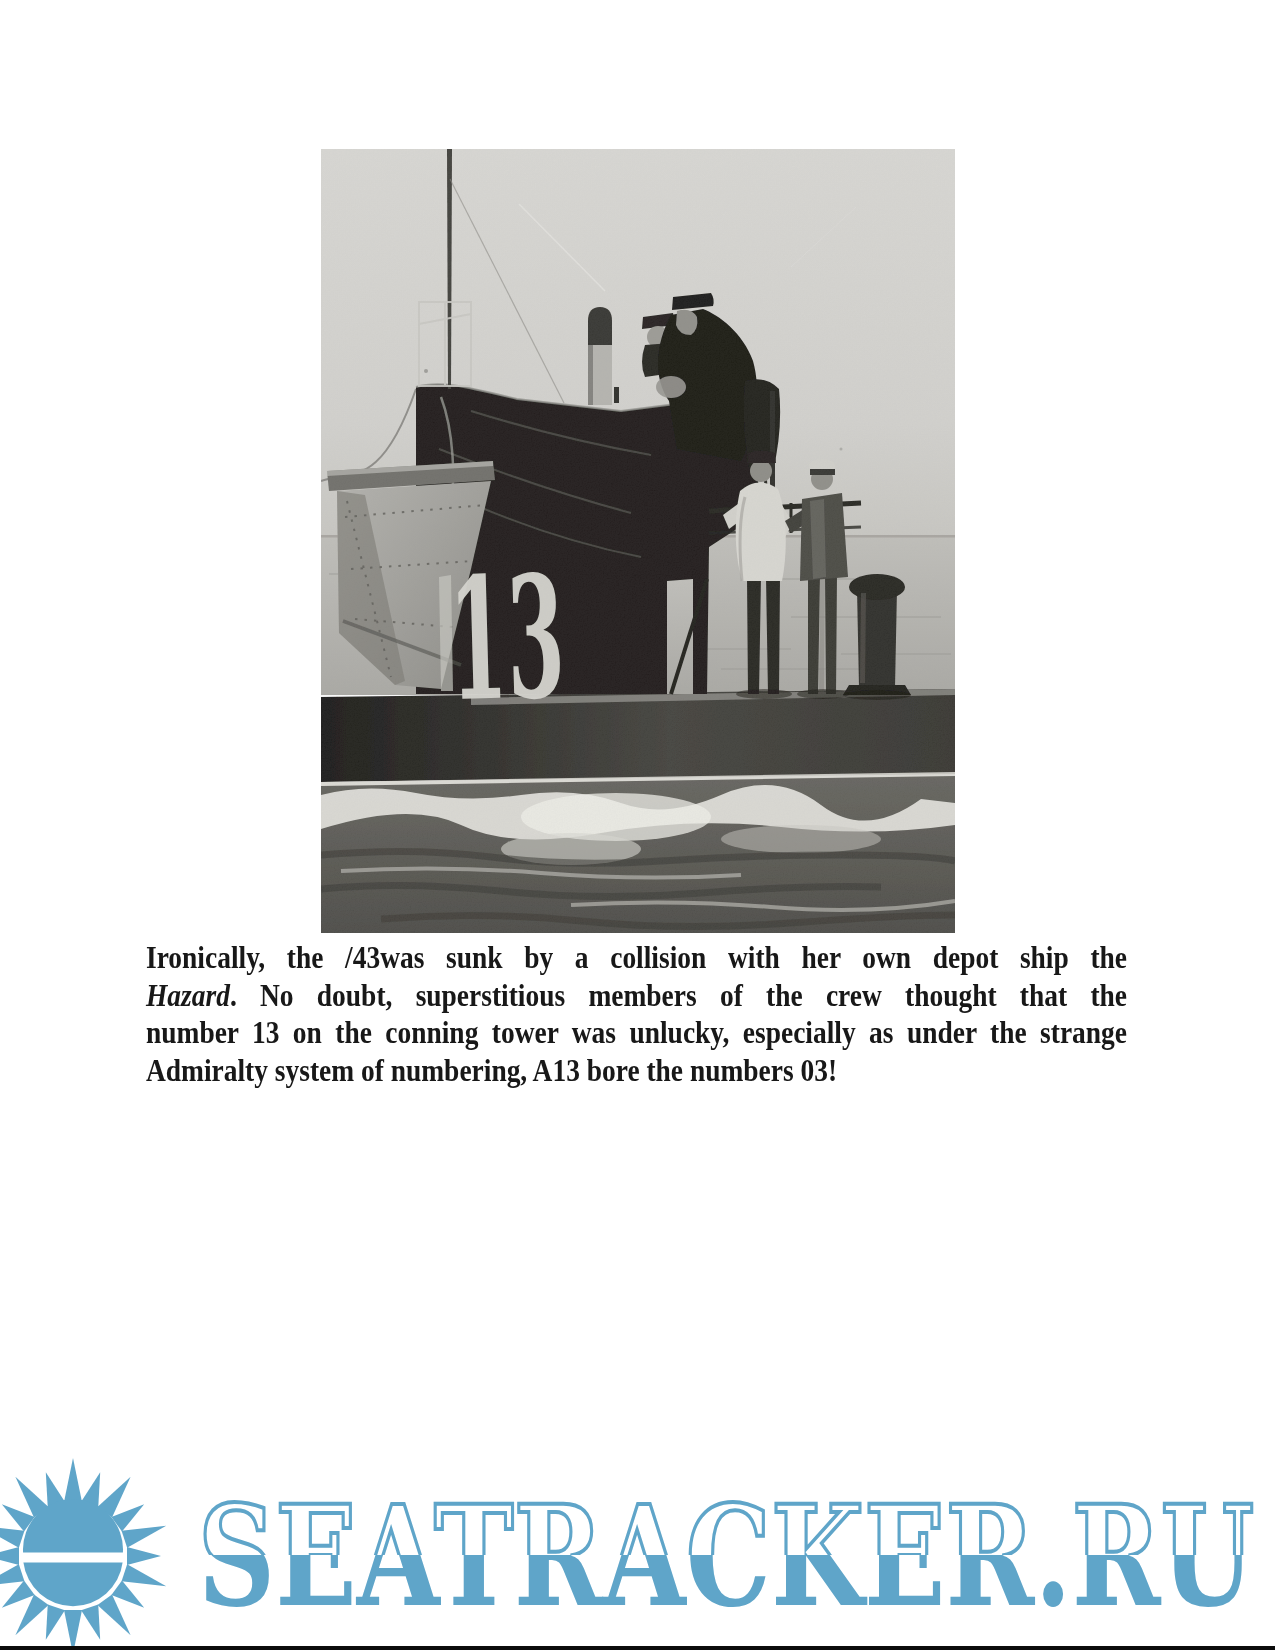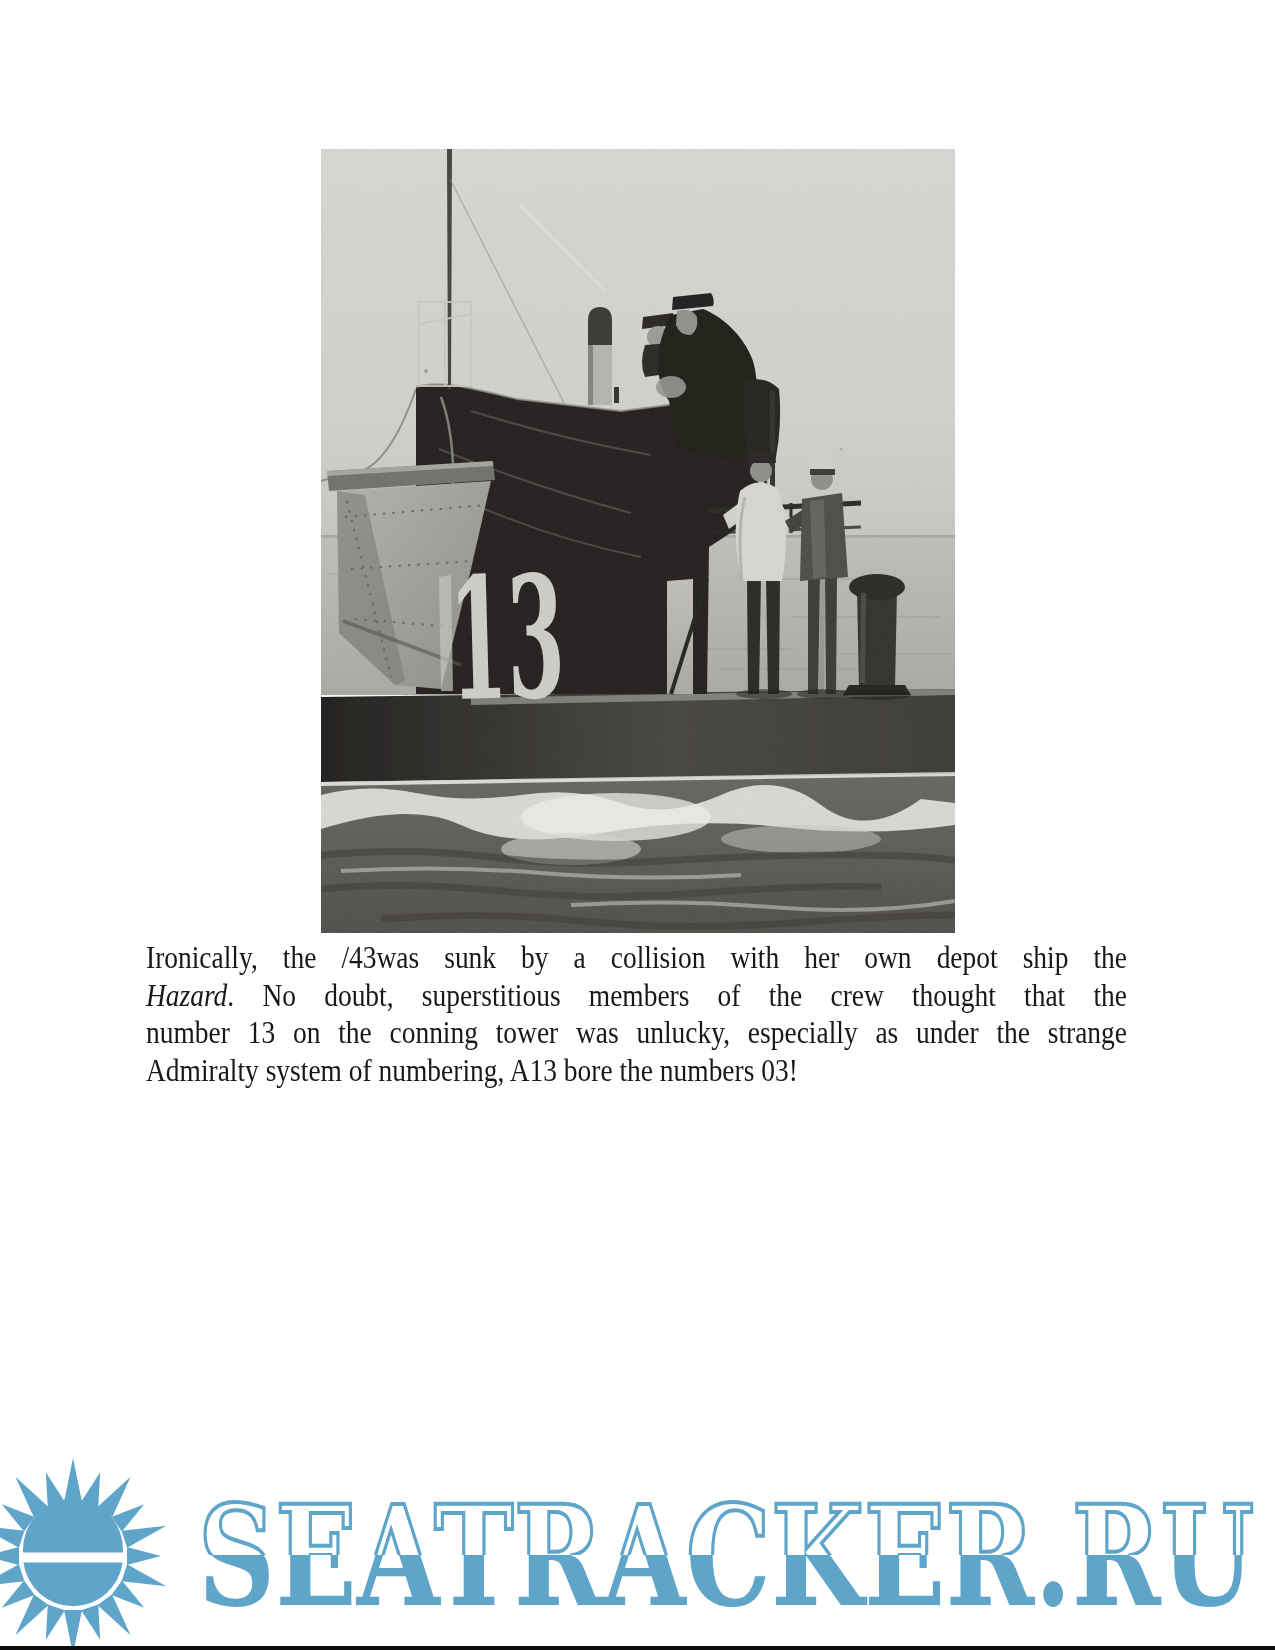--- a/index.html
+++ b/index.html
@@ -1,20 +1,20 @@
 <!DOCTYPE html>
 <html><head>
 <meta charset="utf-8">
 <style>
   html,body{margin:0;padding:0;background:#ffffff;}
   .page{position:relative;width:1275px;height:1650px;background:#ffffff;overflow:hidden;
         font-family:"Liberation Serif","DejaVu Serif",serif;}
   .photo{position:absolute;left:321px;top:149px;width:634px;height:784px;margin:0;padding:0;}
   .photo svg{display:block;width:100%;height:100%;}
-  .caption{position:absolute;left:146px;top:940px;width:982px;color:#181818;}
+  .caption{position:absolute;left:146px;top:940px;width:982px;color:#181818;font-weight:bold;}
   .cap-line{width:1090px;transform:scaleX(0.9);transform-origin:0 0;
             font-size:30.5px;line-height:37.6px;white-space:normal;
             text-align:justify;text-align-last:justify;}
   .cap-line.last{text-align:left;text-align-last:left;}
   .wm-text-svg{position:absolute;left:195px;top:1496px;width:1070px;height:116px;}
   .wm{font-family:"DejaVu Serif","Liberation Serif",serif;font-weight:bold;font-size:138px;}
   .sun-svg{position:absolute;left:-27px;top:1456px;width:200px;height:200px;}
   .bottom-edge{position:absolute;left:0;top:1646px;width:1275px;height:4px;background:#0c0c0c;}
 </style>
 </head>

